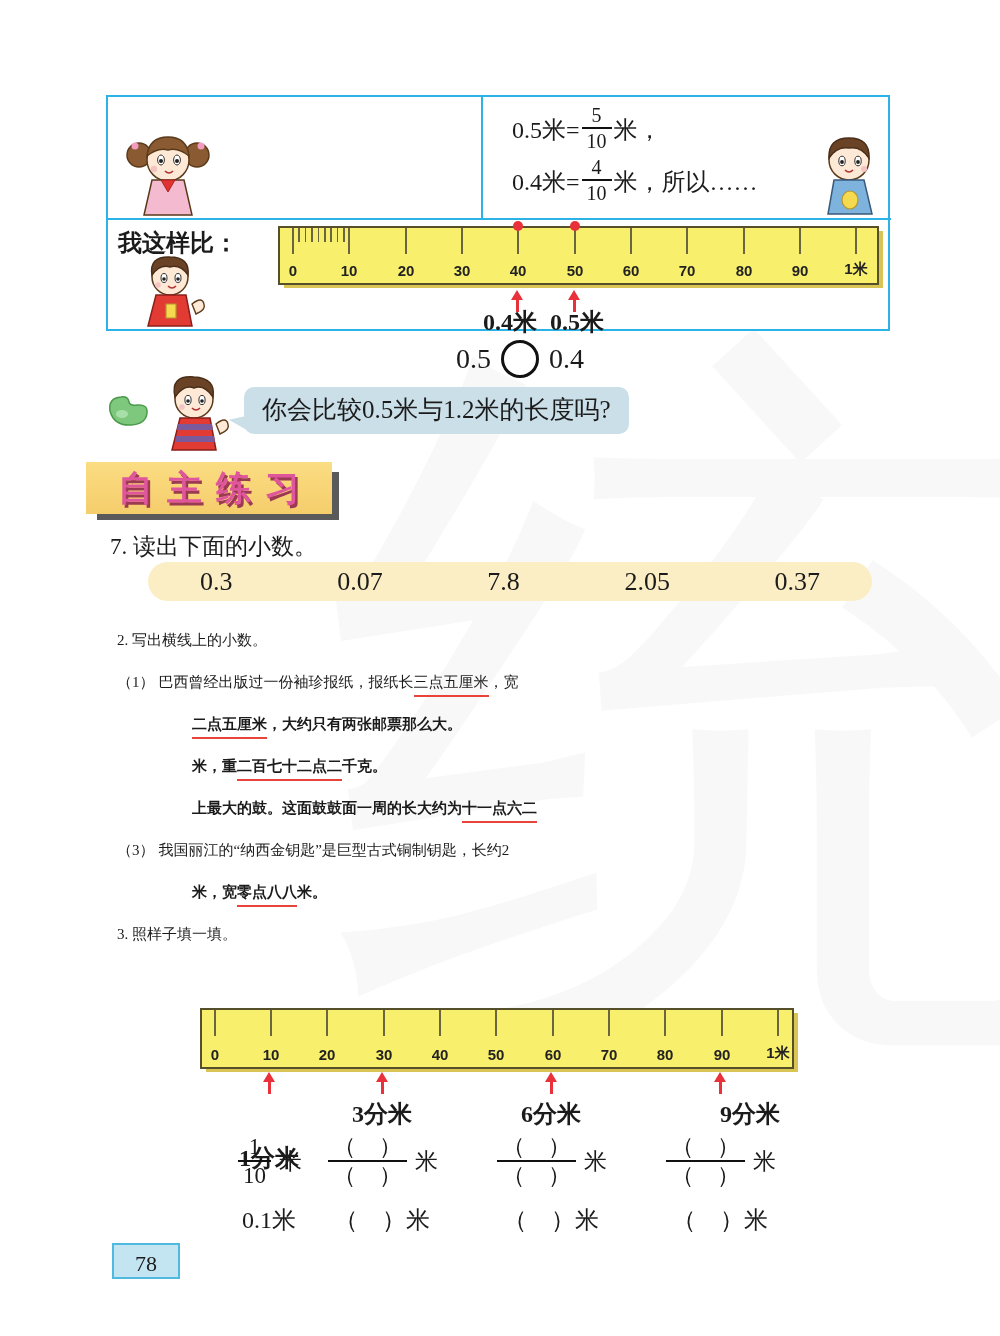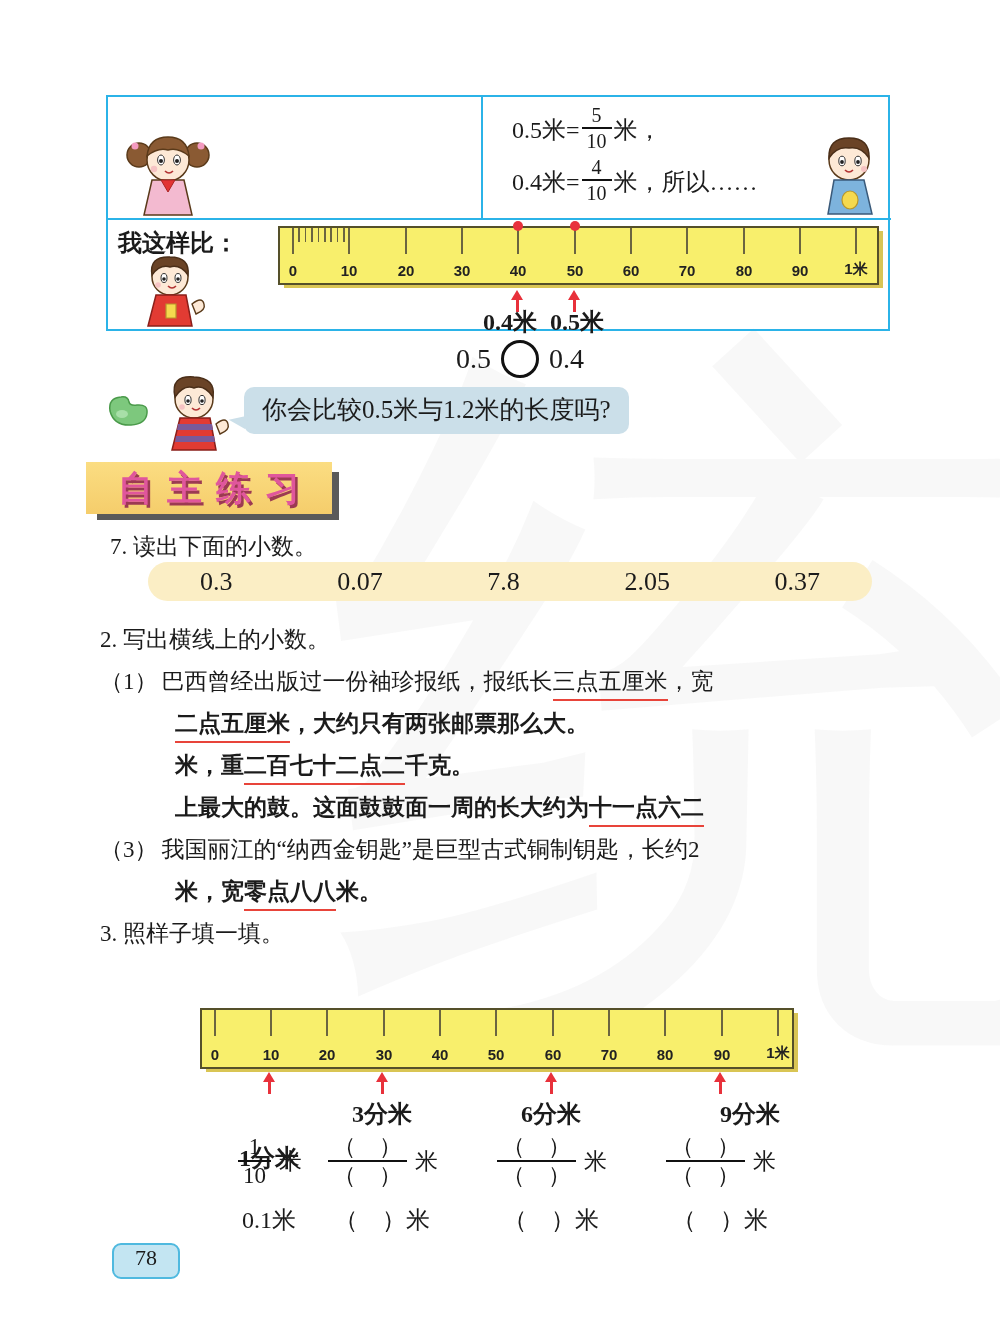--- a/index.html
+++ b/index.html
@@ -73,36 +73,36 @@
   }
 
   
   .h-line{font-size:23px;}
   .ex1-title{left:110px;top:531px;}
   .pill{
     left:148px;top:562px;width:724px;height:39px;background:#fbeec5;border-radius:20px;
     display:flex;align-items:center;justify-content:space-between;padding:0 52px;box-sizing:border-box;
     font-size:26px;
   }
-  .ex2{left:100px;top:619px;width:800px;font-size:23px;}
+  .ex2{left:117px;top:619px;width:800px;font-size:15px;}
   .ex2 .tline{line-height:42px;height:42px;white-space:nowrap;}
   .ex2 .cont{padding-left:75px;font-weight:bold;}
   .marker{margin-right:4px;}
   .ul-red{border-bottom:2.6px solid #e8443a;padding-bottom:5px;}
 
   
   .dm-label{position:absolute;top:1098px;width:100px;text-align:center;font-size:24px;font-weight:bold;}
   .frac-cell{position:absolute;top:1134px;width:140px;display:flex;align-items:center;justify-content:center;gap:6px;font-size:23px;}
   .frac-cell .frac{font-size:23px;top:0;}
   .dec-cell{position:absolute;top:1204px;width:150px;text-align:center;font-size:24px;}
 
   
   .pagenum{
     left:112px;top:1243px;width:64px;height:32px;background:#c3e5f2;border:2.5px solid #4fb9df;
-    border-radius:9px;display:flex;align-items:flex-start;justify-content:center;font-size:22px;
+    border-radius:0;display:flex;align-items:flex-end;justify-content:center;font-size:22px;
   }
   svg{display:block;}
 </style>
 </head>
 <body>
 
 <div class="watermark">统</div>
 
 <div class="layer">
 

